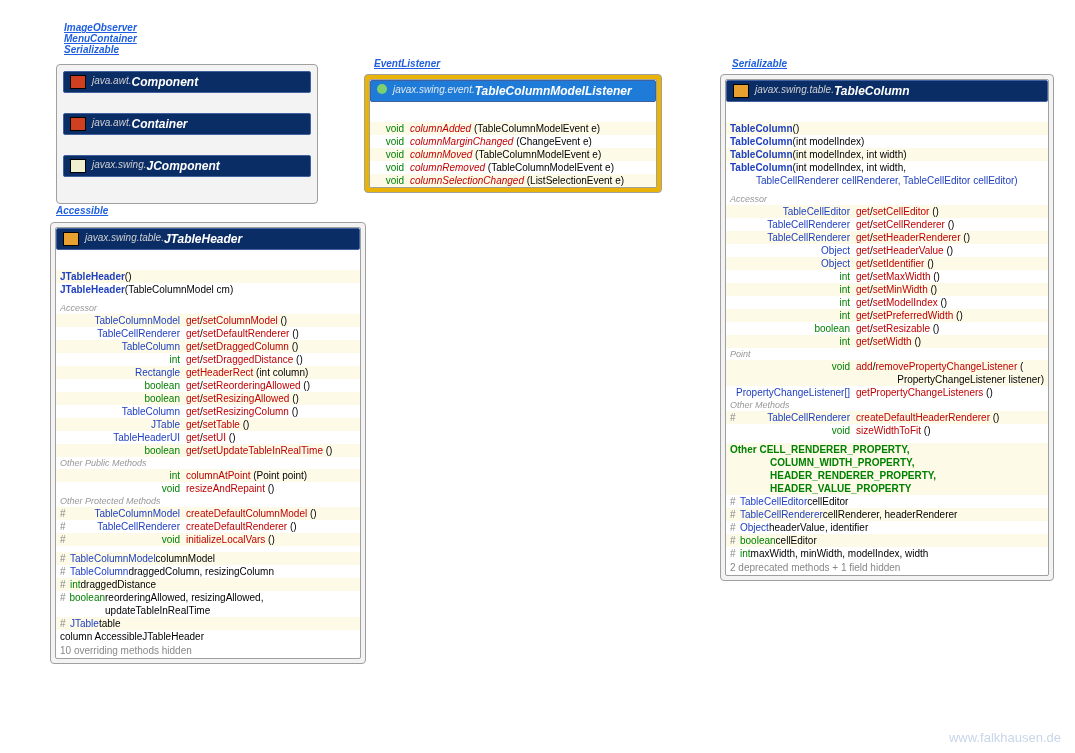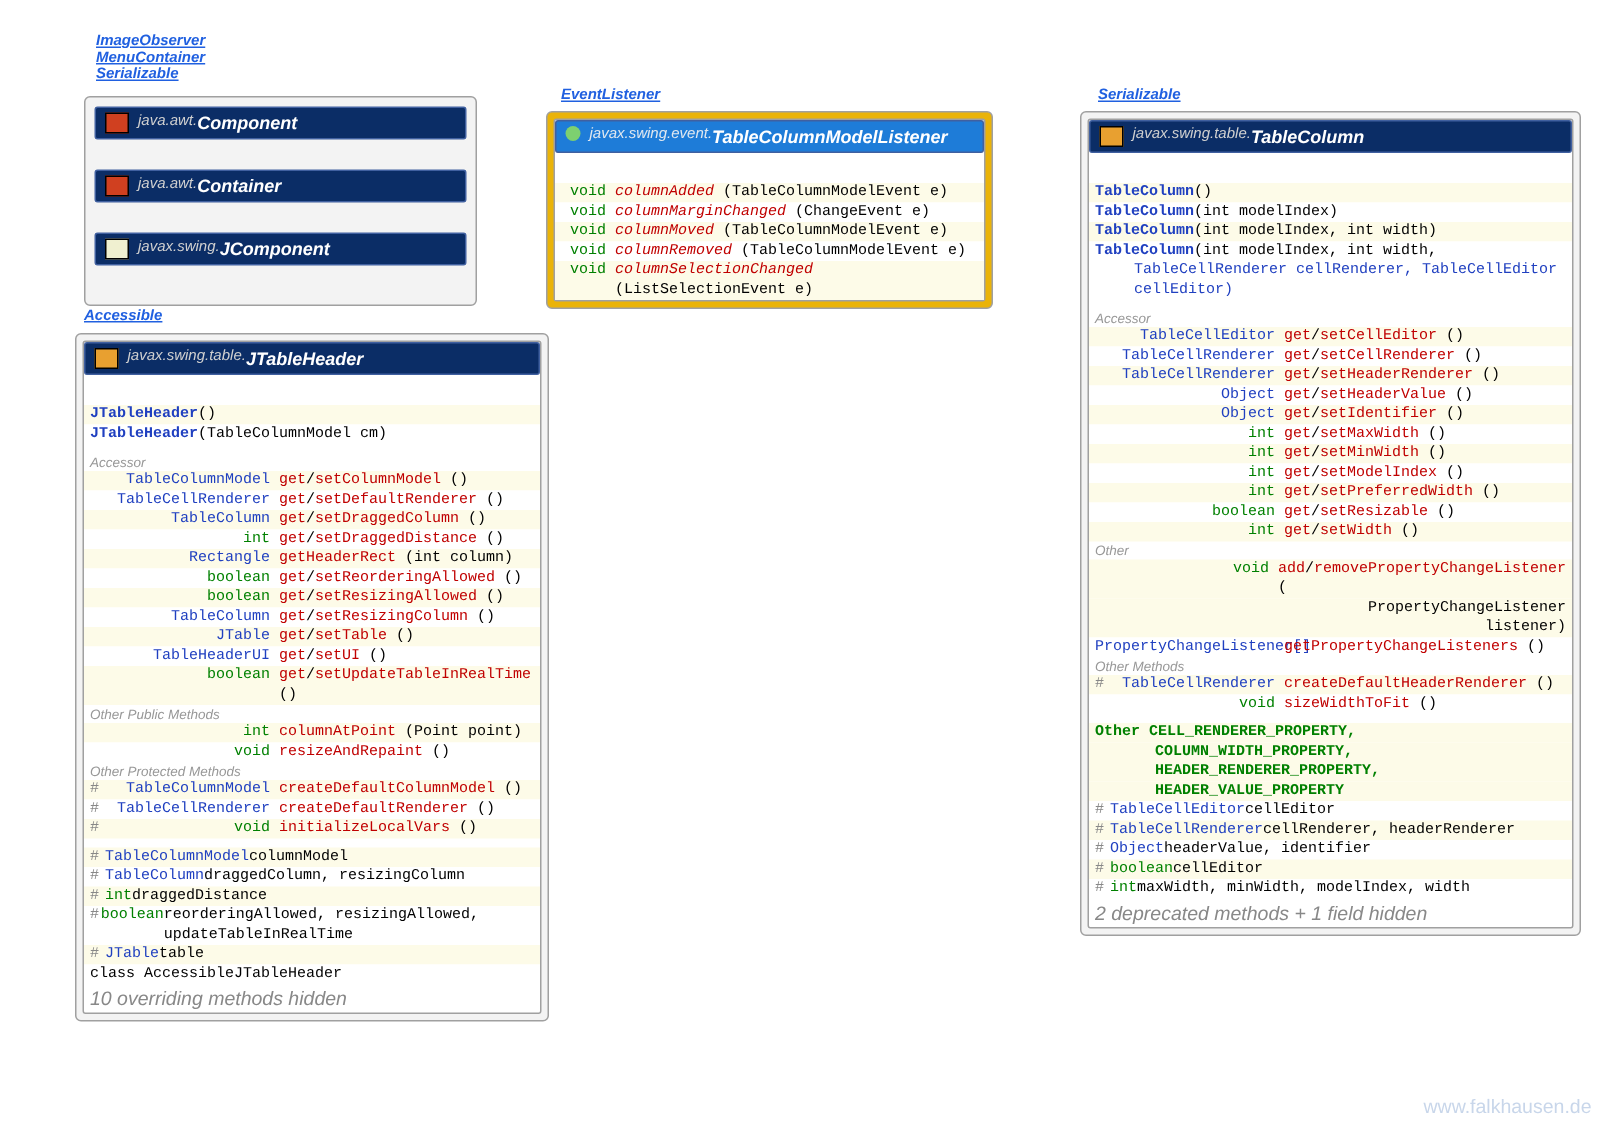--- a/index.html
+++ b/index.html
@@ -9,30 +9,30 @@
 .hdr-row { display:flex; background:#0b2d66; color:#fff; padding:3px 6px; border:1px solid #4060a0; margin-bottom:20px; border-radius:2px; }
 .hdr-row.blue { background:#1e7cd8; }
 .hdr-row .icon { width:14px; height:12px; margin-right:6px; display:inline-block; }
 .hdr-row .pkg { font-style:italic; color:#d0d0d0; font-size:10px; }
 .hdr-row.blue .pkg { color:#e0e8f0; }
 .hdr-row .cls { font-weight:bold; font-style:italic; font-size:12px; }
 .icon-bean { background:#d04020; border:1px solid #000; }
 .icon-yellow { background:#e8a030; border:1px solid #000; }
 .box { border:1px solid #a0a0a0; background:#fff; border-radius:2px; }
 .section-lbl { color:#989898; font-style:italic; padding:1px 4px; font-size:9px; }
-.row { display:flex; padding:0 4px; line-height:13px; background:#fff;font-family:Liberation Mono, monospace; }
+.row { display:flex; padding:0 4px; line-height:13px; background:#fff; }
 .row.stripe { background:#fdfbe8; }
 .rtype { width:120px; text-align:right; padding-right:6px; }
 .sig { flex:1; }
 .k-blue { color:#2040c0; }
 .k-red { color:#c00000; }
 .k-green { color:#008000; }
 .k-dark { color:#000; }
 .k-prim { color:#008000; }
-.footer-note { color:#888; font-style:italic; padding:2px 4px; font-size:13px; }
+.footer-note { color:#888; padding:2px 4px; font-size:10px; }
 .proto { color:#888; }
 .watermark { position:absolute; right:14px; bottom:8px; color:#c8d6ea; font-size:13px; }
 </style>
 </head>
 <body>
 
 <div class="interfaces" style="left:64px; top:22px;">
   <a>ImageObserver</a>
   <a>MenuContainer</a>
   <a>Serializable</a>
@@ -212,21 +212,21 @@
           <span class="k-prim">boolean</span> 
           <span class="k-dark">reorderingAllowed, resizingAllowed, updateTableInRealTime</span>
         </div>
         <div class="row stripe">
           <span class="proto" style="width:10px">#</span>
           <span class="k-blue">JTable</span> 
           <span class="k-dark">table</span>
         </div>
       </div>
     <div class="row">
-        <span class="k-dark">class AccessibleJTableHeader</span>
+        <span class="k-dark">column AccessibleJTableHeader</span>
       </div>
     <div class="footer-note">10 overriding methods hidden</div>
   </div>
 </div>
 
 <div class="interfaces" style="left:732px; top:58px;">
   <a>Serializable</a>
 </div>
 
 <div class="container" style="left:720px; top:74px; width:324px; padding:4px; background:#f3f3f3;">
@@ -298,21 +298,21 @@
         </div>
         <div class="row ">
           <span class="rtype"><span class="k-prim">boolean</span></span>
           <span class="sig"><span class="k-red">get</span>/<span class="k-red">setResizable</span> <span class="k-dark">()</span></span>
         </div>
         <div class="row stripe">
           <span class="rtype"><span class="k-prim">int</span></span>
           <span class="sig"><span class="k-red">get</span>/<span class="k-red">setWidth</span> <span class="k-dark">()</span></span>
         </div>
       </div>
-    <div class="section-lbl">Other</div>
+    <div class="section-lbl">Point</div>
     <div id="tc-event">
         <div class="row stripe">
           <span class="rtype"><span class="k-prim">void</span></span>
           <span class="sig"><span class="k-red">add</span>/<span class="k-red">removePropertyChangeListener</span> <span class="k-dark">(</span></span>
         </div>
         <div class="row stripe">
           <span class="rtype"></span>
           <span class="sig k-dark" style="text-align:right">PropertyChangeListener listener)</span>
         </div>
         <div class="row ">

